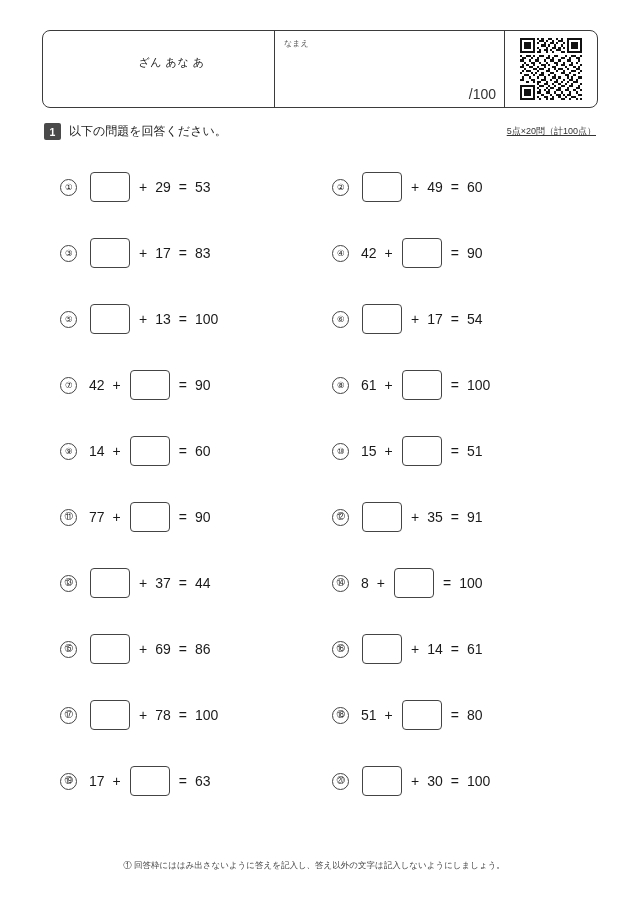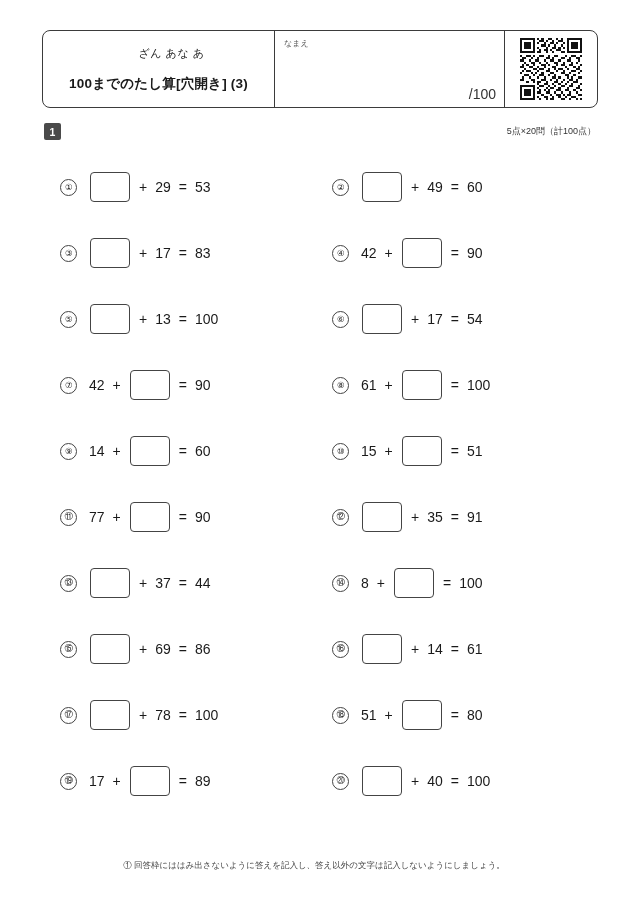--- a/index.html
+++ b/index.html
@@ -103,20 +103,21 @@
   }
   .instruction-text {
     font-size: 12px;
     margin-left: 8px;
     font-weight: 500;
   }
   .points-note {
     margin-left: auto;
     font-size: 9px;
     color: #333;
+    text-decoration: underline;
   }
 
   
   .problems {
     margin-top: 14px;
     display: grid;
     grid-template-columns: 1fr 1fr;
     grid-auto-rows: 66px;
     column-gap: 0px;
   }
@@ -164,21 +165,20 @@
   }
 </style>
 </head>
 <body>
 
 <div class="page">
 
   <div class="header">
     <div class="header-title-cell">
       <div class="ruby-line">ざん あな あ</div>
-      <div class="title-line">100までのたし算[穴開き] (3)</div>
     </div>
     <div class="header-name-cell">
       <div class="name-label">なまえ</div>
       <div class="score-slot">/100</div>
     </div>
     <div class="header-qr-cell">
       <svg class="qr" viewBox="0 0 29 29" shape-rendering="crispEdges">
         <rect width="29" height="29" fill="#ffffff"></rect>
         <g fill="#111111">
           <rect x="0" y="0" width="7" height="1"></rect>
@@ -384,20 +384,21 @@
             <rect x="23" y="28" width="1" height="1"></rect>
             <rect x="26" y="28" width="1" height="1"></rect>
             <rect x="28" y="28" width="1" height="1"></rect>
         </g>
       </svg>
     </div>
   </div>
 
   <div class="instruction-row">
     <div class="qnum-badge">1</div>
+    <div class="instruction-text">以下の問題を回答ください。</div>
     <div class="points-note">5点×20問（計100点）</div>
   </div>
 
   <div class="problems" id="problems">
       <div class="problem">
         <div class="circle-num">①</div>
         <div class="answer-box"></div>
         <span class="op">+</span>
         <span class="term">29</span>
         <span class="op">=</span>
@@ -538,26 +539,26 @@
         <div class="answer-box"></div>
         <span class="op">=</span>
         <span class="term">80</span>
       </div>
       <div class="problem">
         <div class="circle-num">⑲</div>
         <span class="term">17</span>
         <span class="op">+</span>
         <div class="answer-box"></div>
         <span class="op">=</span>
-        <span class="term">89</span>
+        <span class="term">63</span>
       </div>
       <div class="problem col2">
         <div class="circle-num">⑳</div>
         <div class="answer-box"></div>
         <span class="op">+</span>
-        <span class="term">40</span>
+        <span class="term">30</span>
         <span class="op">=</span>
         <span class="term">100</span>
       </div>
     </div>
 
   <div class="footer-note">① 回答枠にははみ出さないように答えを記入し、答え以外の文字は記入しないようにしましょう。</div>
 </div>
 
 </body></html>

